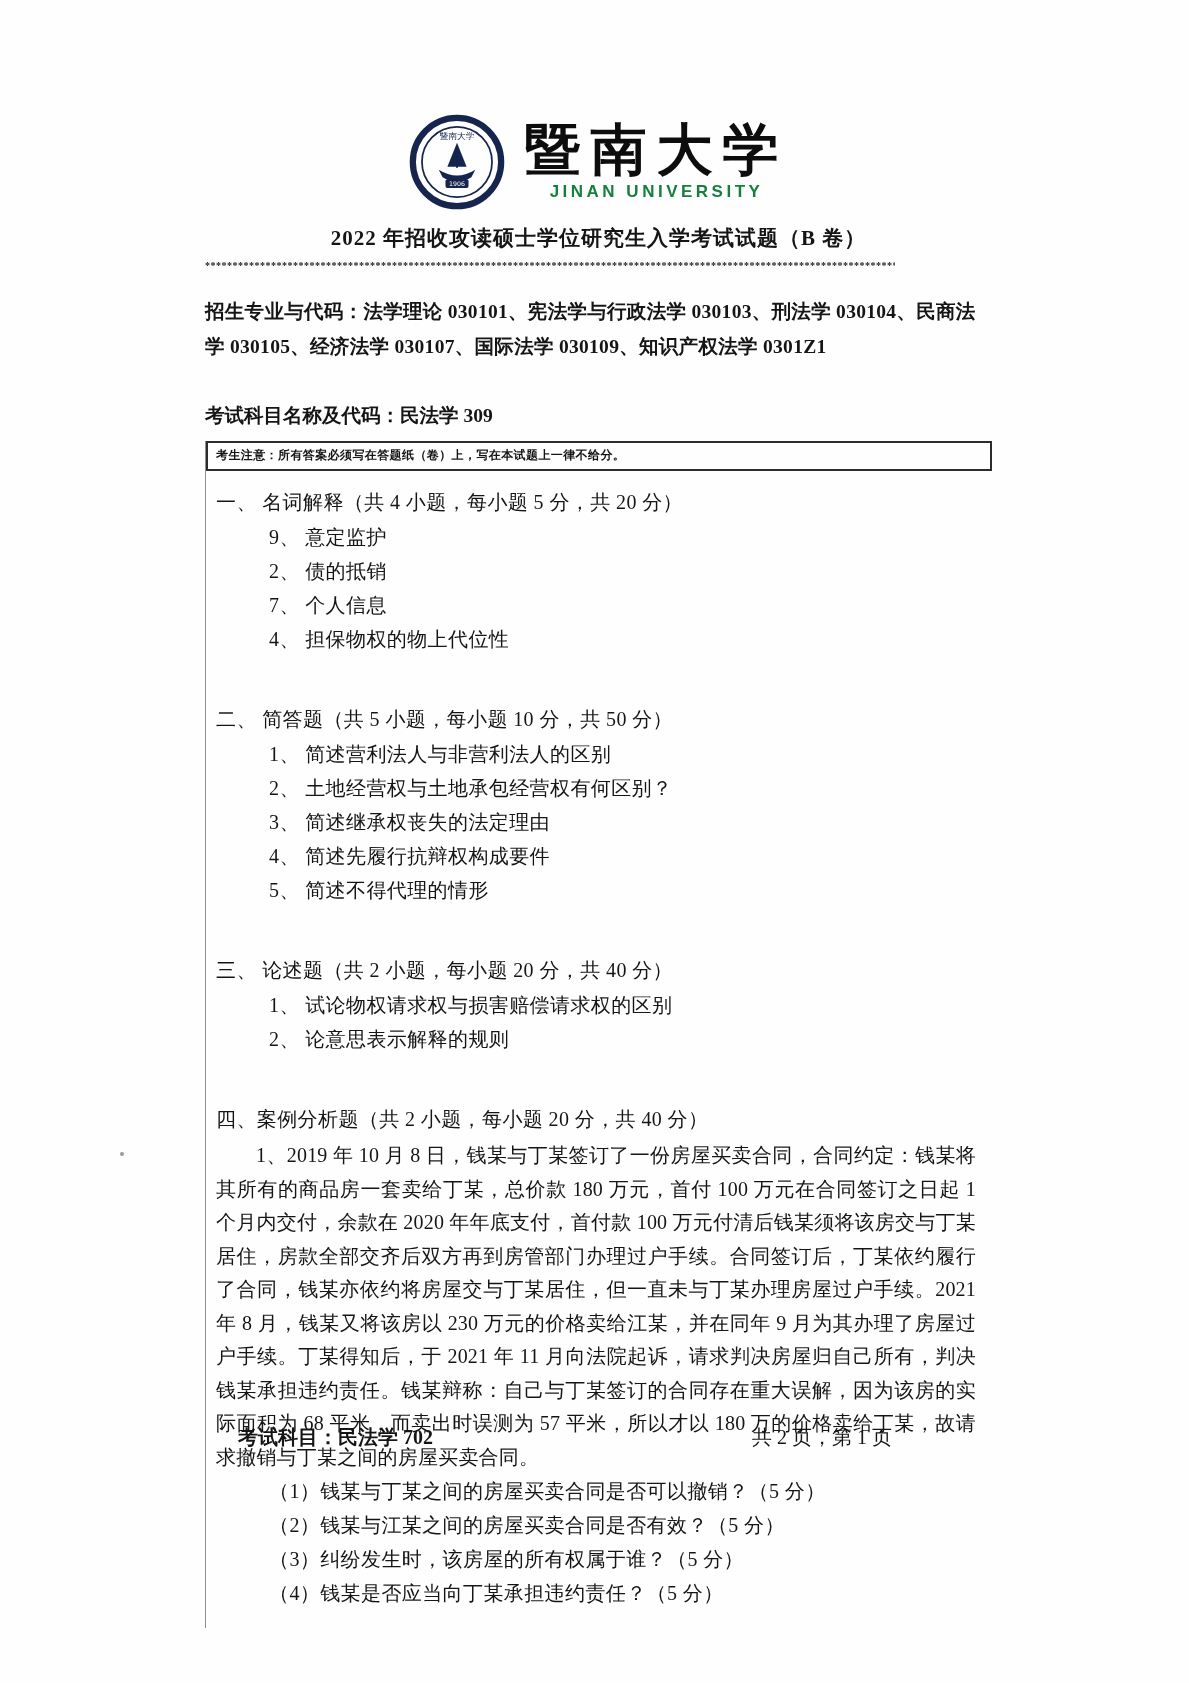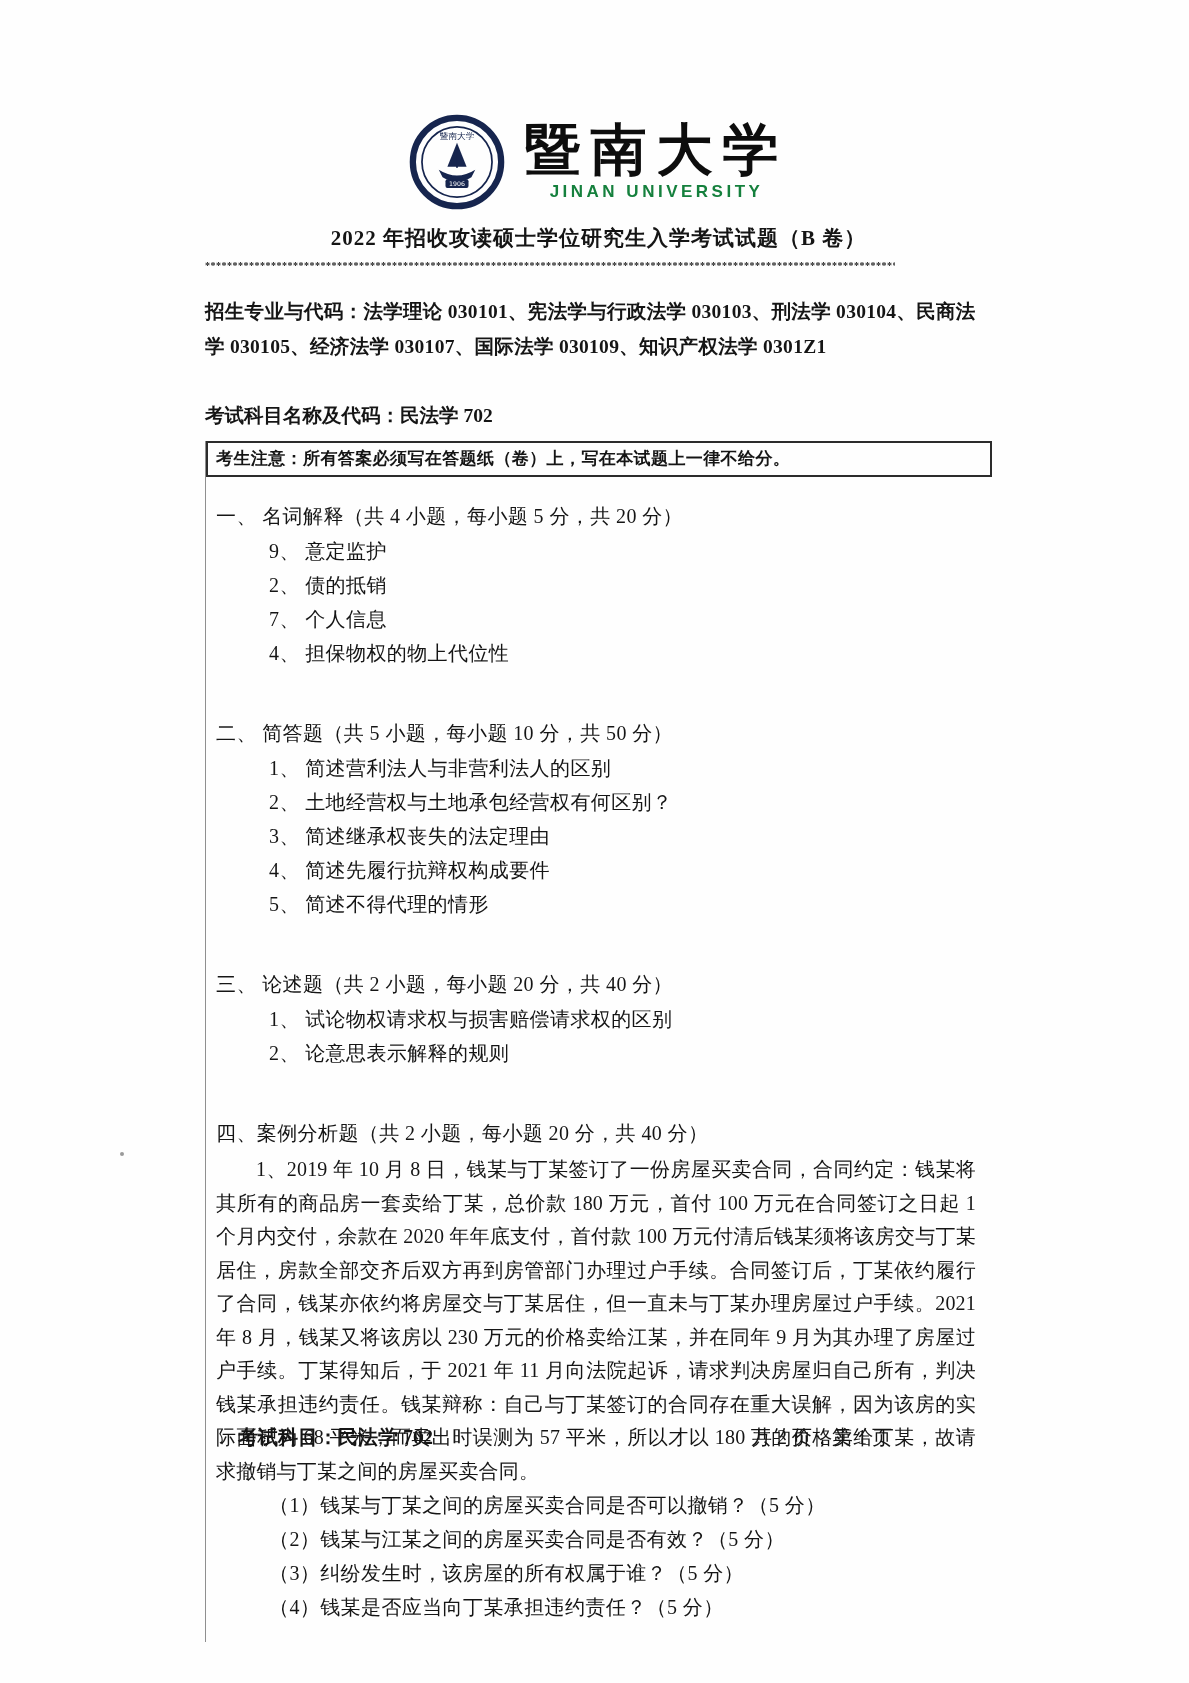--- a/index.html
+++ b/index.html
@@ -48,29 +48,29 @@
   .subject {
     margin:38px 0 0 0; font-size:19.5px; font-weight:700;
   }
   .boxed-area {
     margin-top:12px;
     border-left:1px solid #8f8f8f;
   }
   .notice-box {
     border:2px solid #2c2c2c;
     padding:4px 24px 5px 8px;
-    font-size:17px; font-weight:700;
+    font-size:12px; font-weight:700;
     letter-spacing:0.4px;
   }
   
   .questions { padding:10px 0 18px 10px; }
   .qtitle {
     margin:0; font-size:20px; line-height:35px; letter-spacing:0.4px;
   }
-  .qsection { margin-top:12px; }
+  .qsection { margin-top:4px; }
   .qsection + .qsection { margin-top:46px; }
   .qitem {
     margin:0 0 0 53px; font-size:20px; line-height:34px; letter-spacing:0.4px;
   }
   .case-body {
     margin:2px 16px 0 0; font-size:20px; line-height:33.5px;
     text-indent:2em; text-align:justify; letter-spacing:0.2px;
   }
   .case-q {
     margin-left:53px; line-height:34px;
@@ -110,21 +110,21 @@
         <div class="uni-cn">暨南大学</div>
         <div class="uni-en">JINAN  UNIVERSITY</div>
       </div>
     </div>
 
     <h1 class="exam-title">2022 年招收攻读硕士学位研究生入学考试试题（B 卷）</h1>
 
     <div class="star-sep">*******************************************************************************************************************************</div>
 
     <p class="majors">招生专业与代码：法学理论 030101、宪法学与行政法学 030103、刑法学 030104、民商法学 030105、经济法学 030107、国际法学 030109、知识产权法学 0301Z1</p>
-    <p class="subject">考试科目名称及代码：民法学 702</p>
+    <p class="subject">考试科目名称及代码：民法学 309</p>
 
     <div class="boxed-area">
 
       <div class="notice-box">
         <span>考生注意：所有答案必须写在答题纸（卷）上，写在本试题上一律不给分。</span>
       </div>
 
       <div class="questions">
 
         <div class="qsection">

